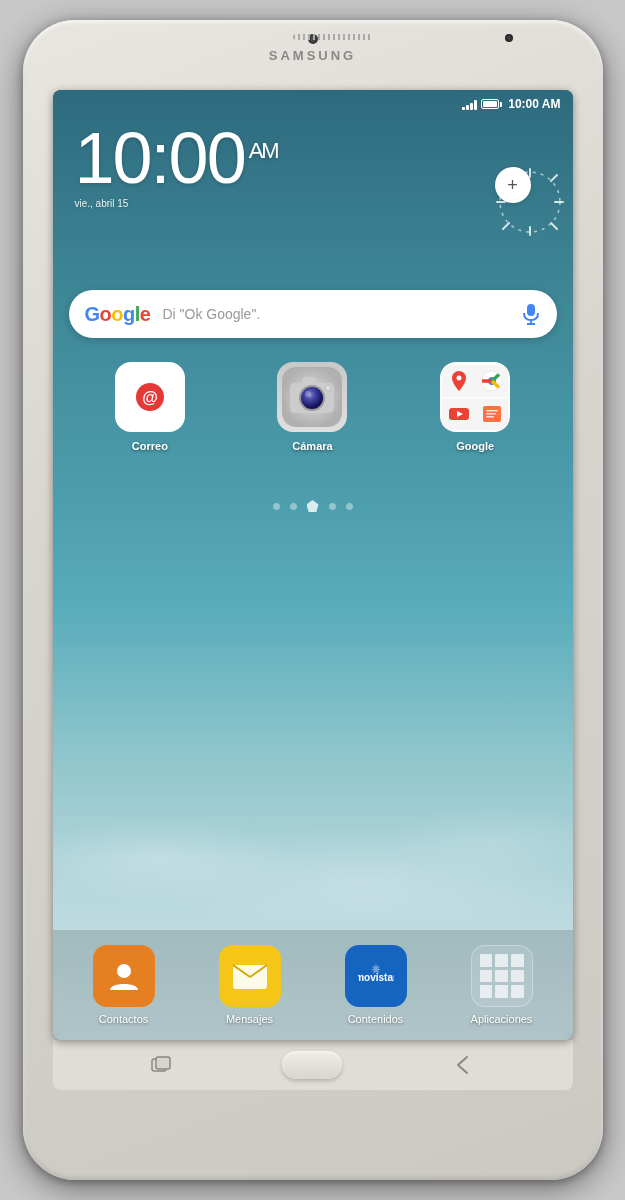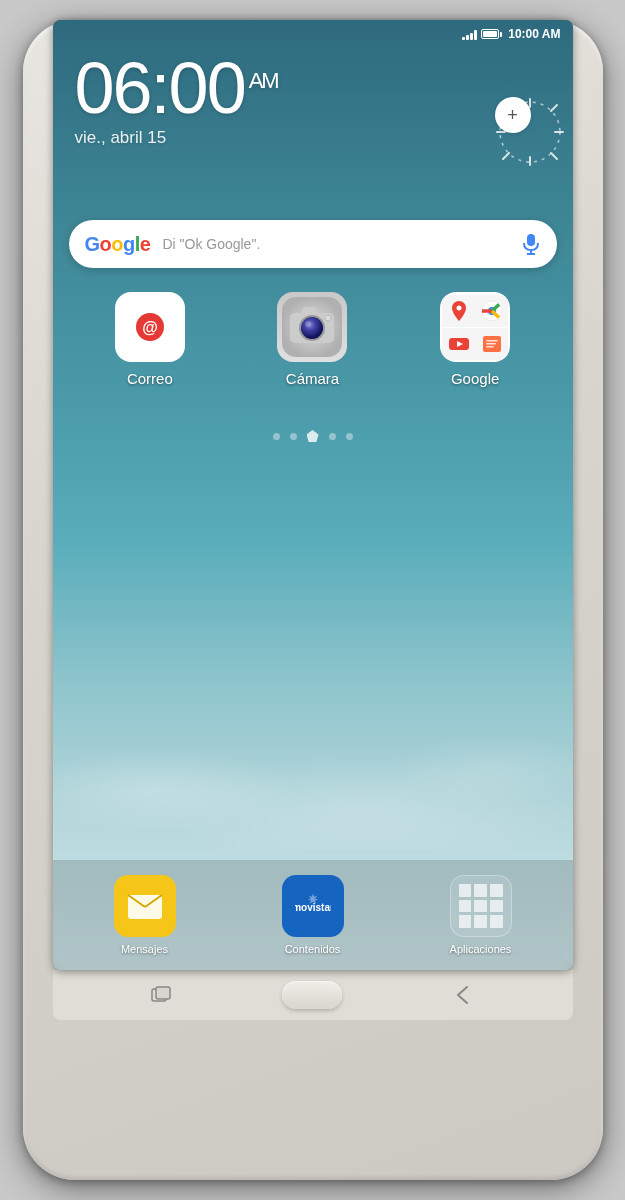--- a/index.html
+++ b/index.html
@@ -198,21 +198,21 @@
     }
 
     .clock-am {
       font-size: 22px;
       font-weight: 300;
       vertical-align: super;
       margin-left: 4px;
     }
 
     .clock-date {
-      font-size: 17px;
+      font-size: 10px;
       font-weight: 400;
       color: rgba(255,255,255,0.9);
       margin-top: 4px;
       text-shadow: 0 1px 3px rgba(0,0,0,0.2);
     }
 
     
     .weather-widget {
       position: absolute;
       top: 60px;
@@ -312,25 +312,25 @@
       width: 70px;
       height: 70px;
       border-radius: 16px;
       display: flex;
       align-items: center;
       justify-content: center;
       overflow: hidden;
     }
 
     .app-label {
-      font-size: 15px;
+      font-size: 11px;
       color: white;
       text-shadow: 0 1px 3px rgba(0,0,0,0.5);
       text-align: left;
-      font-weight: 400;
+      font-weight: 700;
     }
 
     
     .page-dots {
       position: absolute;
       top: 410px;
       left: 0; right: 0;
       display: flex;
       justify-content: center;
       align-items: center;
@@ -502,20 +502,26 @@
       background: rgba(255,255,255,0.7);
       border-radius: 1px;
       aspect-ratio: 1;
     }
   </style>
 </head>
 <body>
 
 <div class="phone-outer">
 
+  <div class="phone-top-bar">
+    <div class="front-camera"></div>
+    <div class="speaker-grille"></div>
+    <div class="front-sensor"></div>
+    <span class="samsung-logo">SAMSUNG</span>
+  </div>
 
   <div class="screen-wrapper">
     <div class="wallpaper"></div>
     <div class="clouds"></div>
 
     <div class="status-bar">
       <div class="status-icons">
         <div class="signal-bars">
           <div class="signal-bar" style="height:3px"></div>
           <div class="signal-bar" style="height:5px"></div>
@@ -527,21 +533,21 @@
             <div class="battery-fill"></div>
           </div>
           <div class="battery-tip"></div>
         </div>
         <span style="color:white;font-size:12px;font-weight:600;margin-left:2px;">10:00 AM</span>
       </div>
     </div>
 
     <div class="clock-area">
       <div class="clock-time">
-        <span>06:00</span><span class="clock-am">AM</span>
+        <span>10:00</span><span class="clock-am">AM</span>
       </div>
       <div class="clock-date">vie., abril 15</div>
     </div>
 
     <div class="weather-widget">
       <div class="weather-inner">
 
         <svg width="70" height="70" style="position:absolute;top:0;left:0;">
 
           <circle cx="35" cy="35" r="30" fill="none" stroke="rgba(255,255,255,0.6)" stroke-width="1.5" stroke-dasharray="3 5"></circle>
@@ -668,20 +674,29 @@
       <div class="dot"></div>
       <div class="dot"></div>
       <div class="dot home"></div>
       <div class="dot"></div>
       <div class="dot"></div>
     </div>
 
     <div class="bottom-dock">
 
 
+      <div class="dock-app">
+        <div class="dock-icon-img contacts-bg">
+          <svg width="36" height="36" viewBox="0 0 36 36">
+            <circle cx="18" cy="13" r="7" fill="white"></circle>
+            <path d="M4 32 C4 24 32 24 32 32" fill="white"></path>
+          </svg>
+        </div>
+        <span class="dock-label">Contactos</span>
+      </div>
 
       <div class="dock-app">
         <div class="dock-icon-img messages-bg">
           <svg width="42" height="42" viewBox="0 0 42 42">
 
             <rect x="4" y="10" width="34" height="24" rx="3" fill="white" opacity="0.9"></rect>
 
             <line x1="4" y1="10" x2="21" y2="22" stroke="#d4a800" stroke-width="2"></line>
             <line x1="38" y1="10" x2="21" y2="22" stroke="#d4a800" stroke-width="2"></line>
           </svg>

